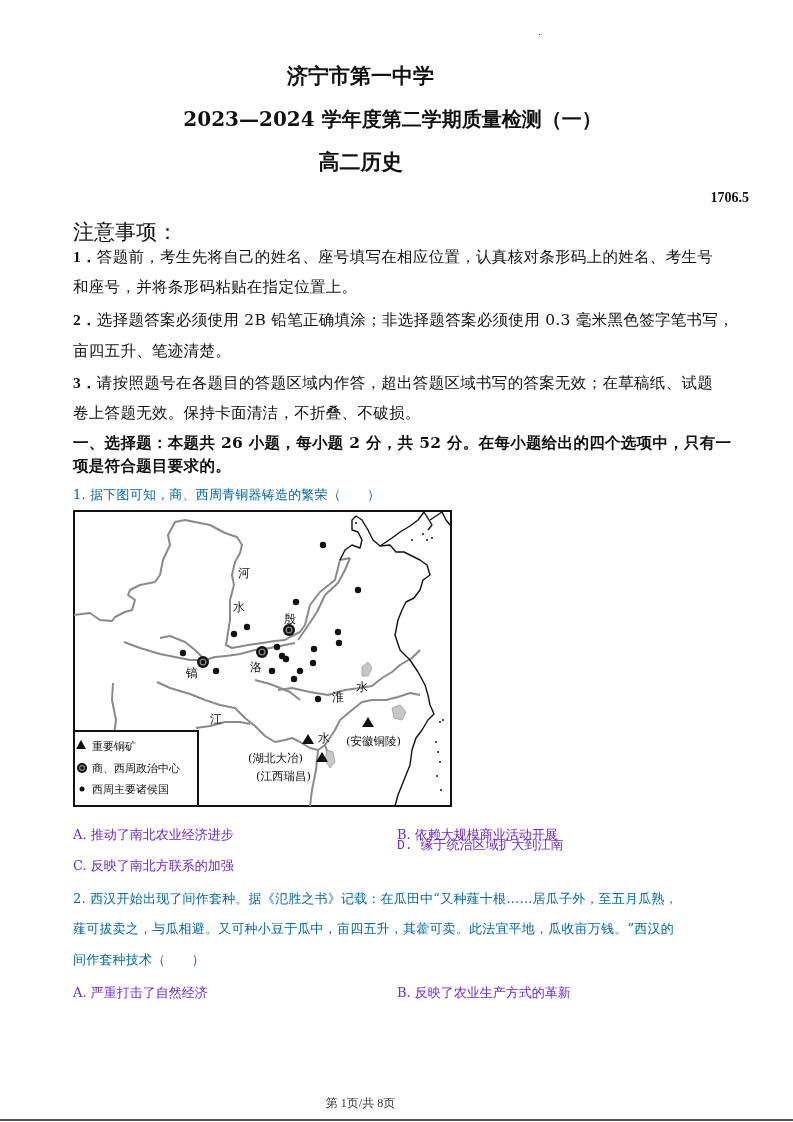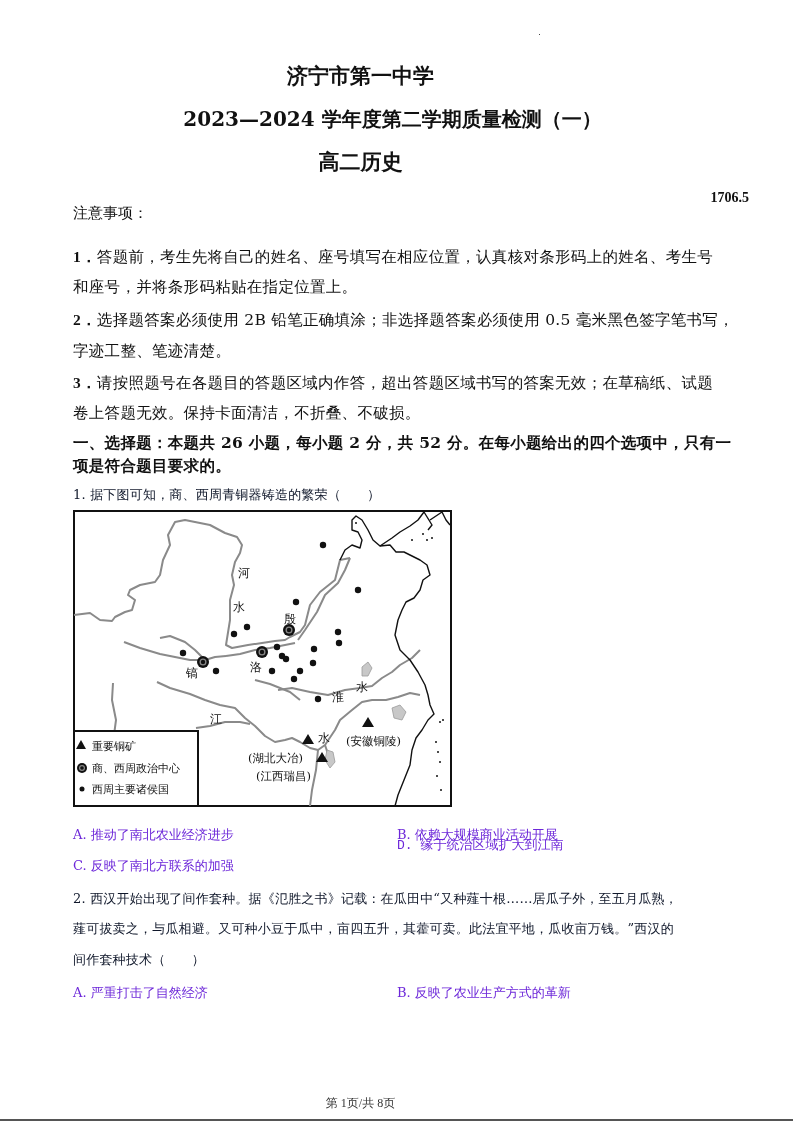--- a/index.html
+++ b/index.html
@@ -5,25 +5,25 @@
   html, body { margin: 0; padding: 0; background: #ffffff; }
   body { width: 793px; height: 1122px; position: relative; overflow: hidden;
          font-family: "DejaVu Serif", "Liberation Serif", serif; color: #111; }
   .abs { position: absolute; white-space: nowrap; }
   .title { left: 0; width: 721px; text-align: center; font-weight: bold; color: #111; }
   .t1 { top: 62px; font-size: 21px; }
   .t2 { top: 106px; font-size: 20px; padding-left: 32px; }
   .t3 { top: 148px; font-size: 21px; }
   .date { top: 190px; right: 44px; font-size: 14px; font-weight: bold;
           font-family: "Liberation Serif", serif; }
-  .notice-h { left: 73px; top: 204px; font-size: 15px; }
+  .notice-h { left: 73px; top: 218px; font-size: 21px; }
   .para { left: 73px; font-size: 15.5px; letter-spacing: 0.3px; }
   .para b { font-family: "Liberation Serif", serif; }
   .bold { font-weight: bold; }
-  .q { left: 73px; font-size: 13px; color: #0f172a; letter-spacing: 0.2px; }
+  .q { left: 73px; font-size: 13px; color: #0369a1; letter-spacing: 0.2px; }
   .opt { font-size: 13px; color: #6d28d9; }
   .map { position: absolute; left: 73px; top: 510px; width: 379px; height: 297px; }
   .footer { top: 1095px; left: 0; width: 721px; text-align: center; font-size: 12px; color: #333;
             font-family: "Liberation Serif", serif; }
   .bottom-rule { position: absolute; left: 0; top: 1119px; width: 793px; height: 2px; background: #555; }
   .dot-mark { position: absolute; left: 539px; top: 34px; width: 1px; height: 1px; background: #444; }
   svg text { font-family: "DejaVu Serif", "Liberation Serif", serif; }
 </style>
 </head>
 <body>
@@ -36,23 +36,23 @@
 <div class="abs date">1706.5</div>
 
 <div class="abs notice-h">注意事项：</div>
 
 <div class="abs para" style="top:247px;">
   <b>1．</b><span>答题前，考生先将自己的姓名、座号填写在相应位置，认真核对条形码上的姓名、考生号</span>
 </div>
 <div class="abs para" style="top:277px;">和座号，并将条形码粘贴在指定位置上。</div>
 
 <div class="abs para" style="top:310px;">
-  <b>2．</b><span>选择题答案必须使用 2B 铅笔正确填涂；非选择题答案必须使用 0.5 毫米黑色签字笔书写，</span>
+  <b>2．</b><span>选择题答案必须使用 2B 铅笔正确填涂；非选择题答案必须使用 0.3 毫米黑色签字笔书写，</span>
 </div>
-<div class="abs para" style="top:341px;">字迹工整、笔迹清楚。</div>
+<div class="abs para" style="top:341px;">亩四五升、笔迹清楚。</div>
 
 <div class="abs para" style="top:373px;">
   <b>3．</b><span>请按照题号在各题目的答题区域内作答，超出答题区域书写的答案无效；在草稿纸、试题</span>
 </div>
 <div class="abs para" style="top:403px;">卷上答题无效。保持卡面清洁，不折叠、不破损。</div>
 
 <div class="abs para bold" style="top:433px;">一、选择题：本题共 26 小题，每小题 2 分，共 52 分。在每小题给出的四个选项中，只有一</div>
 <div class="abs para bold" style="top:456px;">项是符合题目要求的。</div>
 
 <div class="abs q" style="top:486px;">1. 据下图可知，商、西周青铜器铸造的繁荣（　　）</div>

